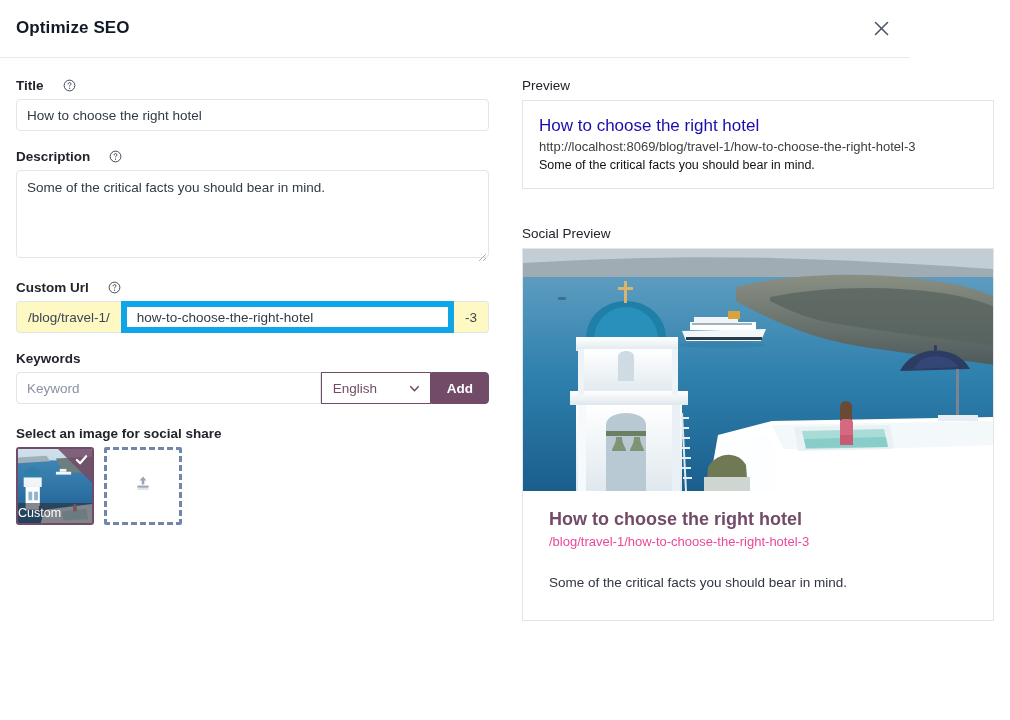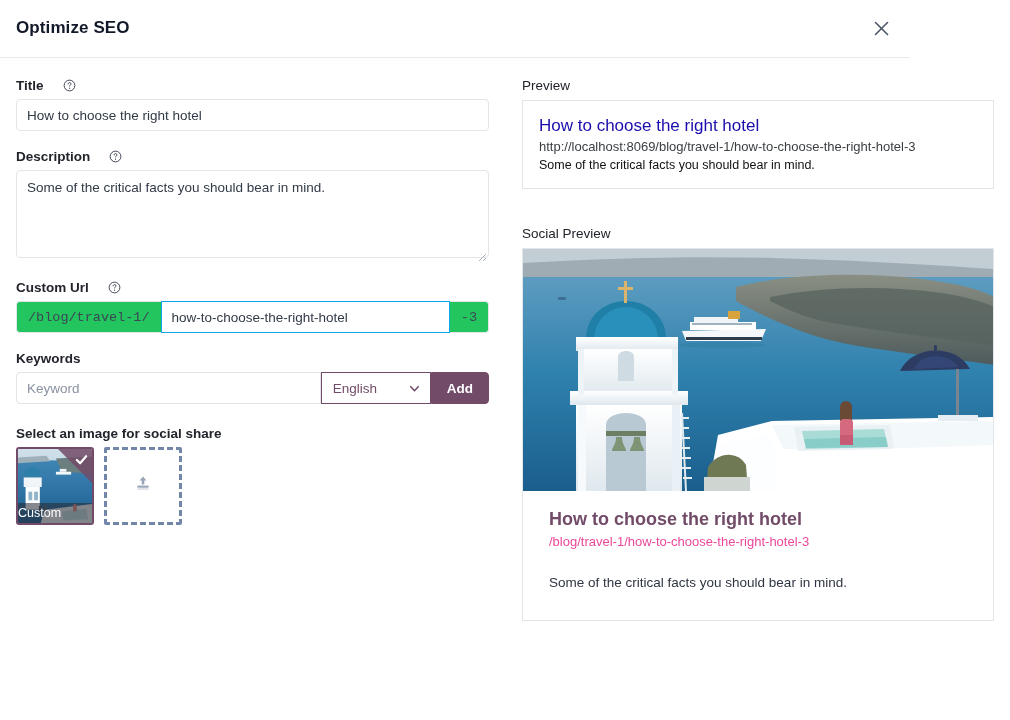--- a/index.html
+++ b/index.html
@@ -67,30 +67,29 @@
   }
   .resize-grip {
     position: absolute; right: 2px; bottom: 2px;
     width: 12px; height: 12px; pointer-events: none; color: #aab0bb;
   }
 
   
   .input-group { display: flex; width: 100%; height: 32px; }
   .ig-prefix, .ig-suffix {
     display: flex; align-items: center;
-    background: #22c55e; border: 1px solid #e2e5ea;
+    background: #fef9c3; border: 1px solid #e2e5ea;
     font-size: 13.5px; color: #3d4654; padding: 0 11px;
     white-space: nowrap;
-    font-family: Liberation Mono, monospace;
   }
   .ig-prefix { border-radius: 4px 0 0 4px; border-right: none; }
   .ig-suffix { border-radius: 0 4px 4px 0; border-left: none; }
   .ig-input {
     flex: 1 1 auto; min-width: 0; height: 32px;
-    border: 1px solid #0ea5e9; border-radius: 0;
+    border: 6px solid #0ea5e9; border-radius: 0;
     padding: 0 10px; font-size: 13.5px; color: #313a46;
     font-family: "Liberation Sans", sans-serif; outline: none; background: #fff;
   }
 
   
   .kw-group { display: flex; width: 100%; height: 32px; }
   .kw-input {
     flex: 1 1 auto; min-width: 0; height: 32px;
     border: 1px solid #e2e5ea; border-radius: 4px 0 0 4px;
     padding: 4px 10px; font-size: 13.5px; color: #313a46;

